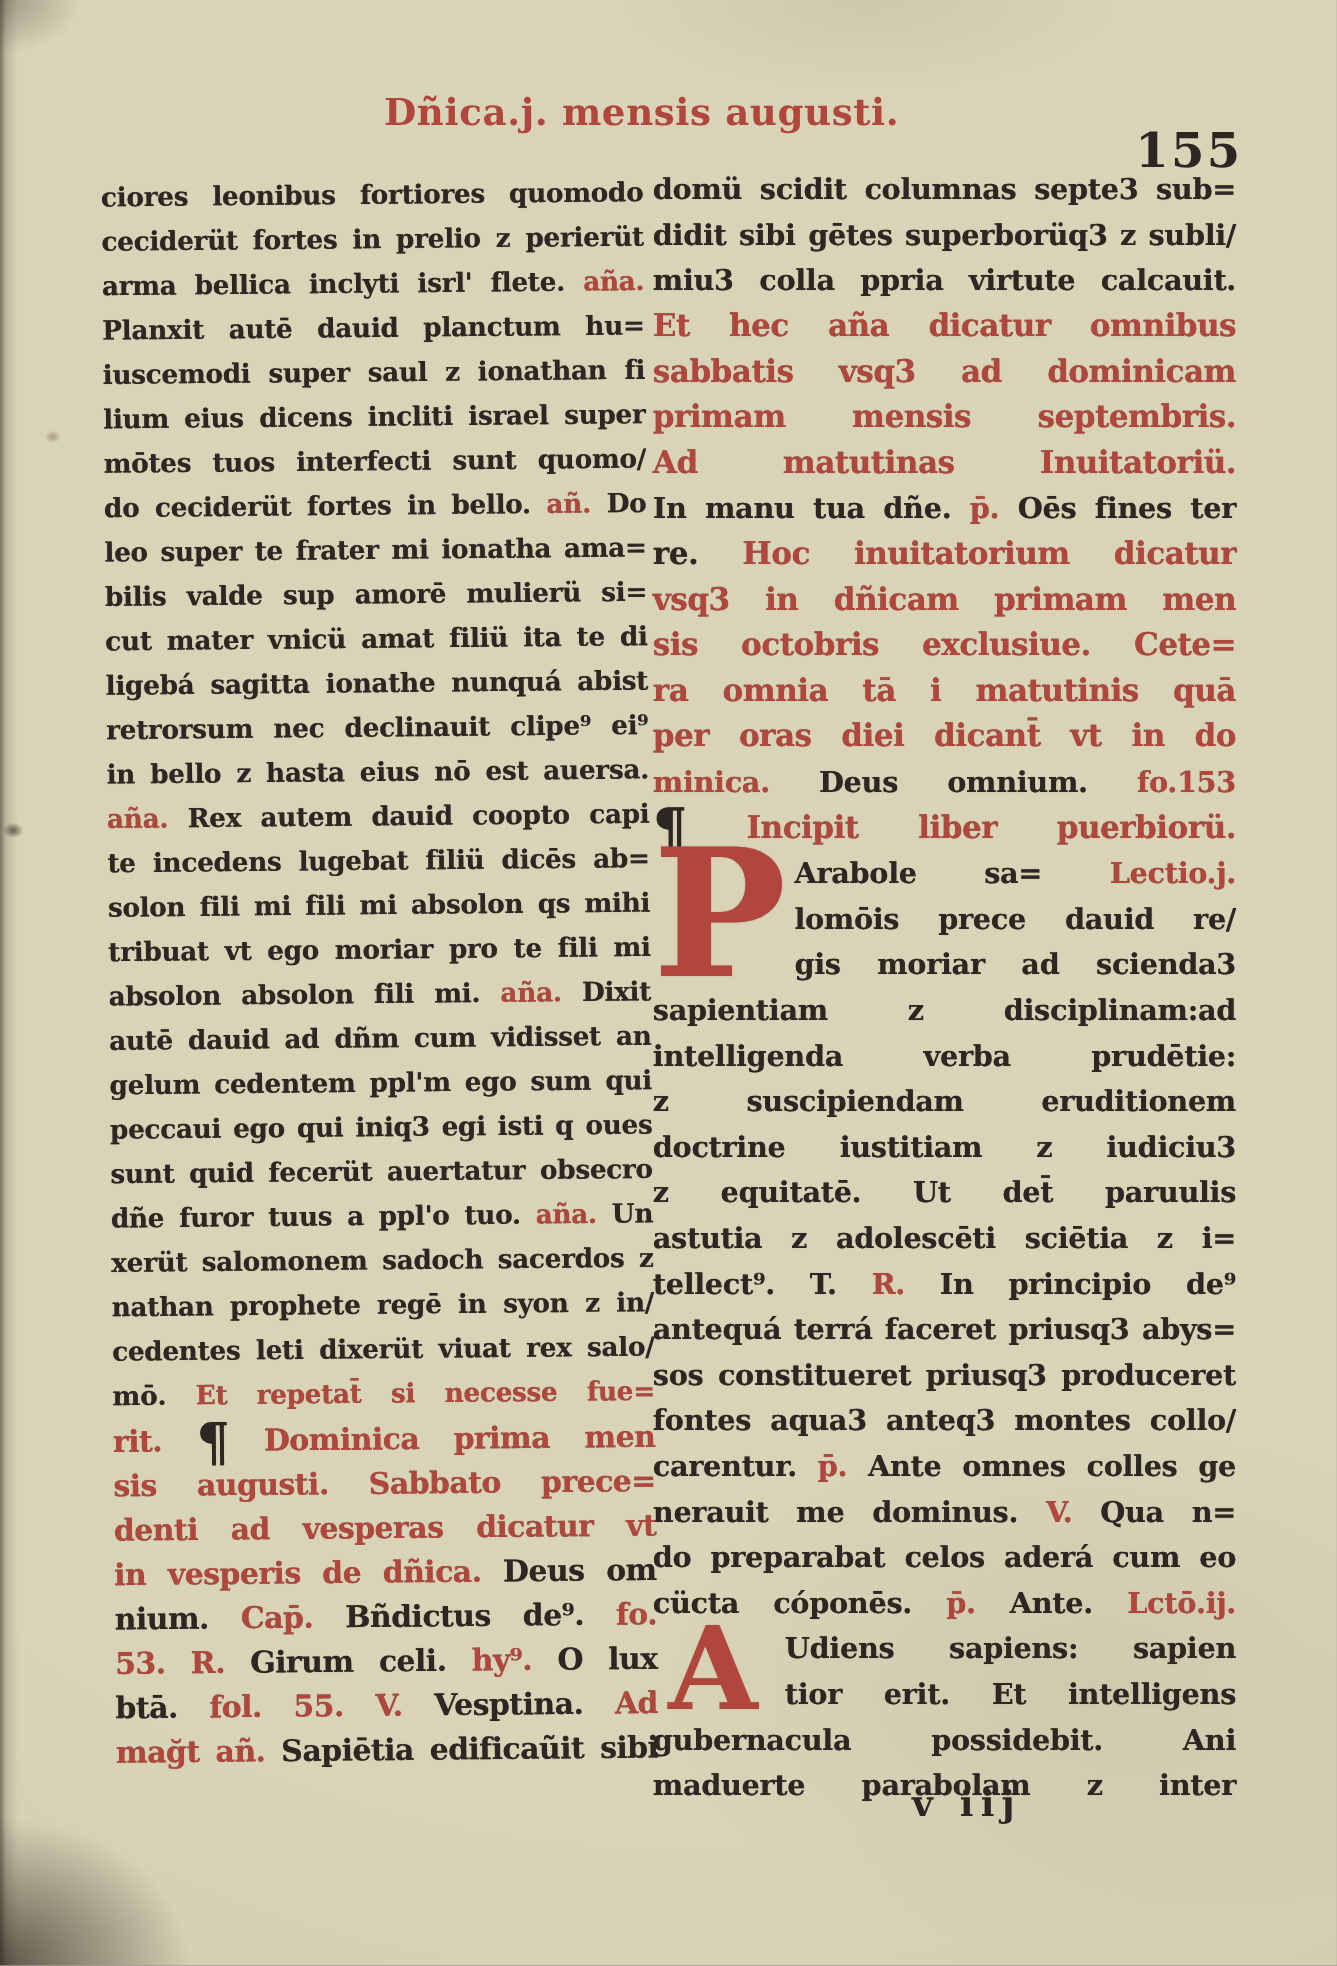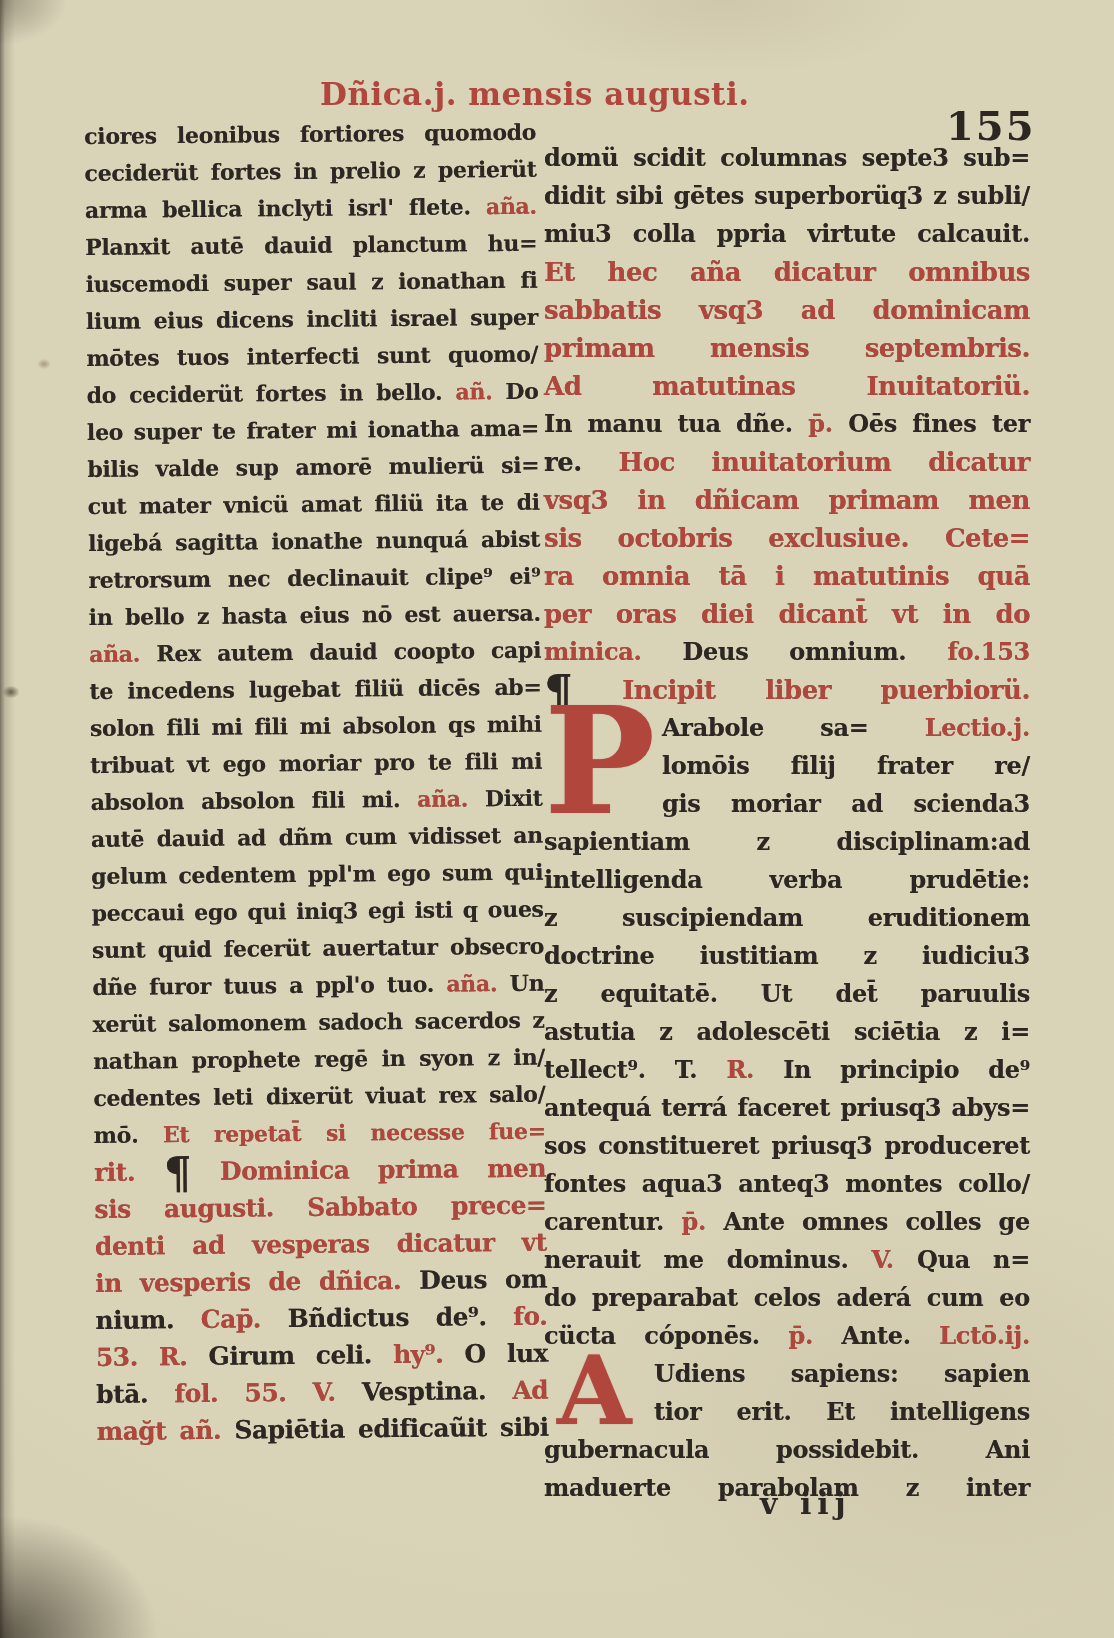--- a/index.html
+++ b/index.html
@@ -25,21 +25,21 @@
     position:absolute;top:76px;left:320px;width:430px;
     color:var(--red,#b0463c);
     font-size:31px;letter-spacing:.5px;text-align:left;white-space:nowrap;
   }
   .folio{
     position:absolute;top:86px;left:946px;
     font-size:40px;letter-spacing:2px;margin-top:16px;
   }
   .columns{
     position:absolute;top:118px;left:84px;
-    display:flex;gap:8px;
+    display:flex;gap:8px;align-items:center;
   }
   .col{text-shadow:0 0 .6px rgba(40,30,20,.55);}
   .col-left{
     width:452px;font-size:22px;line-height:37px;letter-spacing:-.3px;
     transform:rotate(-0.55deg);transform-origin:top left;
   }
   .col-right{
     width:486px;font-size:24px;line-height:38px;letter-spacing:-.3px;margin-top:21px;
   }
   .line{
@@ -137,21 +137,21 @@
         <div class="line"><span class="ink">re.</span> <span class="red">Hoc inuitatorium dicatur</span> </div>
         <div class="line"><span class="red">vsq3 in dñicam primam men</span> </div>
         <div class="line"><span class="red">sis octobris exclusiue. Cete=</span> </div>
         <div class="line"><span class="red">ra omnia tā i matutinis quā</span> </div>
         <div class="line"><span class="red">per oras diei dicant̄ vt in do</span> </div>
         <div class="line"><span class="red">minica.</span> <span class="ink">Deus omnium. </span> <span class="red">fo.153</span> </div>
         <div class="line"><span class="ink pilcrow">¶</span> <span class="red">Incipit liber puerbiorü.</span> </div>
         <div class="cap-block cap-P">
           <span class="drop-cap">P</span>
           <div class="line"><span class="ink">Arabole sa=</span> <span class="red">Lectio.j.</span> </div>
-          <div class="line"><span class="ink">lomōis filij frater re/</span> </div>
+          <div class="line"><span class="ink">lomōis prece dauid re/</span> </div>
           <div class="line"><span class="ink">gis moriar ad scienda3</span> </div>
         </div>
         <div class="line"><span class="ink">sapientiam z disciplinam:ad</span> </div>
         <div class="line"><span class="ink">intelligenda verba prudētie:</span> </div>
         <div class="line"><span class="ink">z suscipiendam eruditionem</span> </div>
         <div class="line"><span class="ink">doctrine iustitiam z iudiciu3</span> </div>
         <div class="line"><span class="ink">z equitatē. Ut det̄ paruulis</span> </div>
         <div class="line"><span class="ink">astutia z adolescēti sciētia z i=</span> </div>
         <div class="line"><span class="ink">tellect⁹. T. </span> <span class="red">R. </span> <span class="ink">In principio de⁹</span> </div>
         <div class="line"><span class="ink">antequá terrá faceret priusq3 abys=</span> </div>

